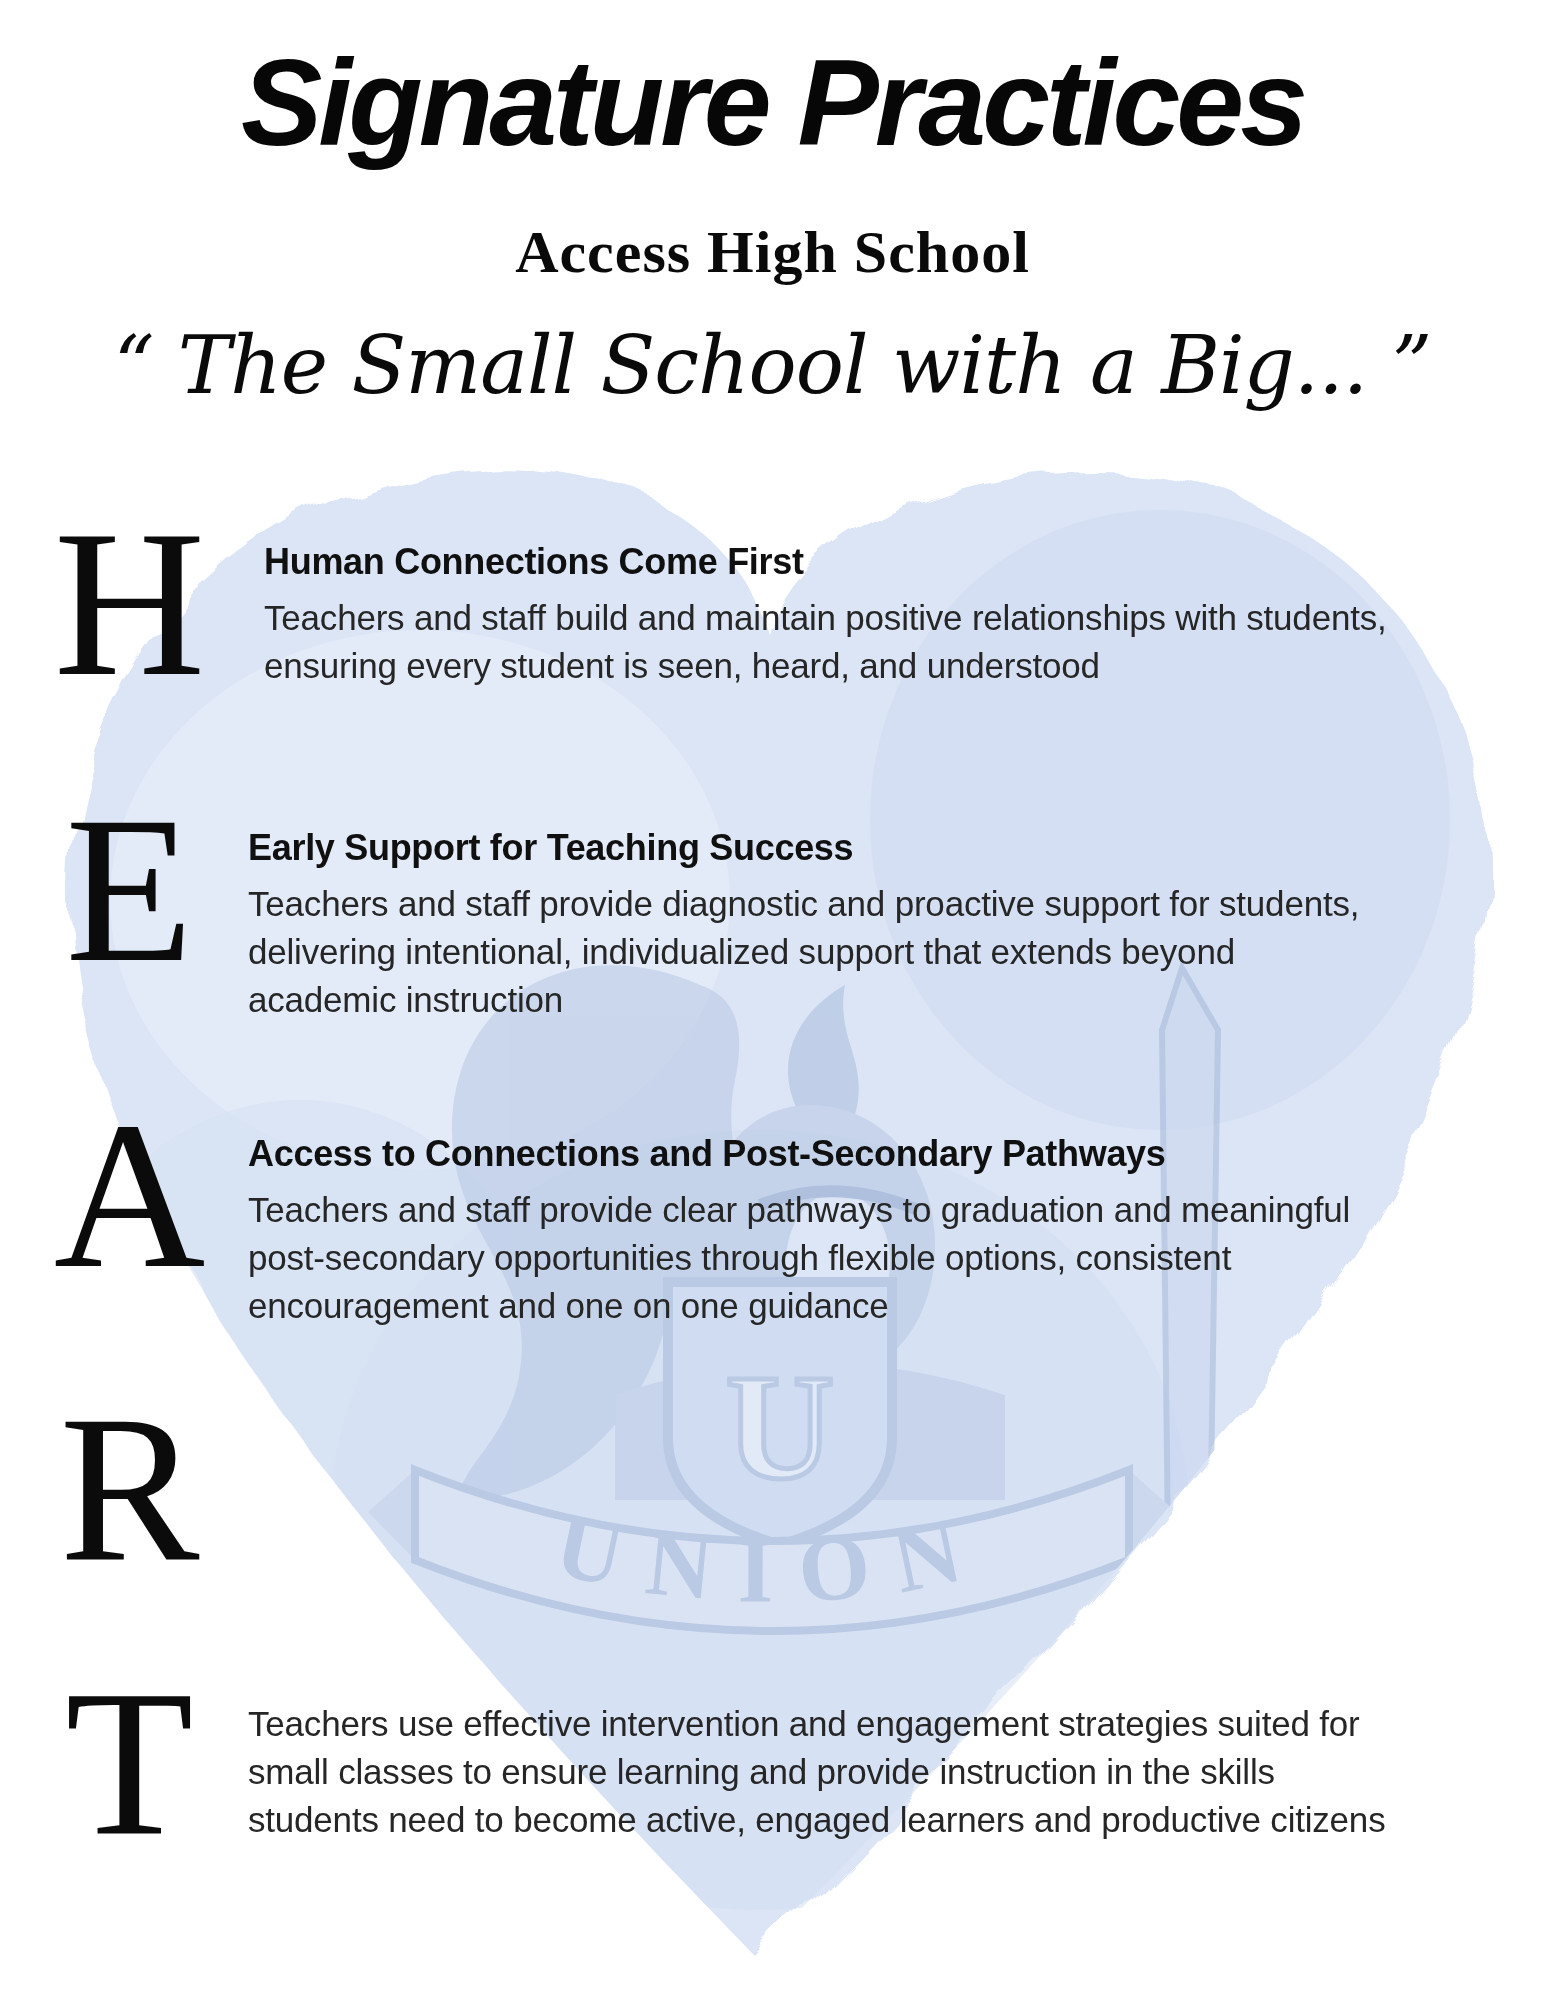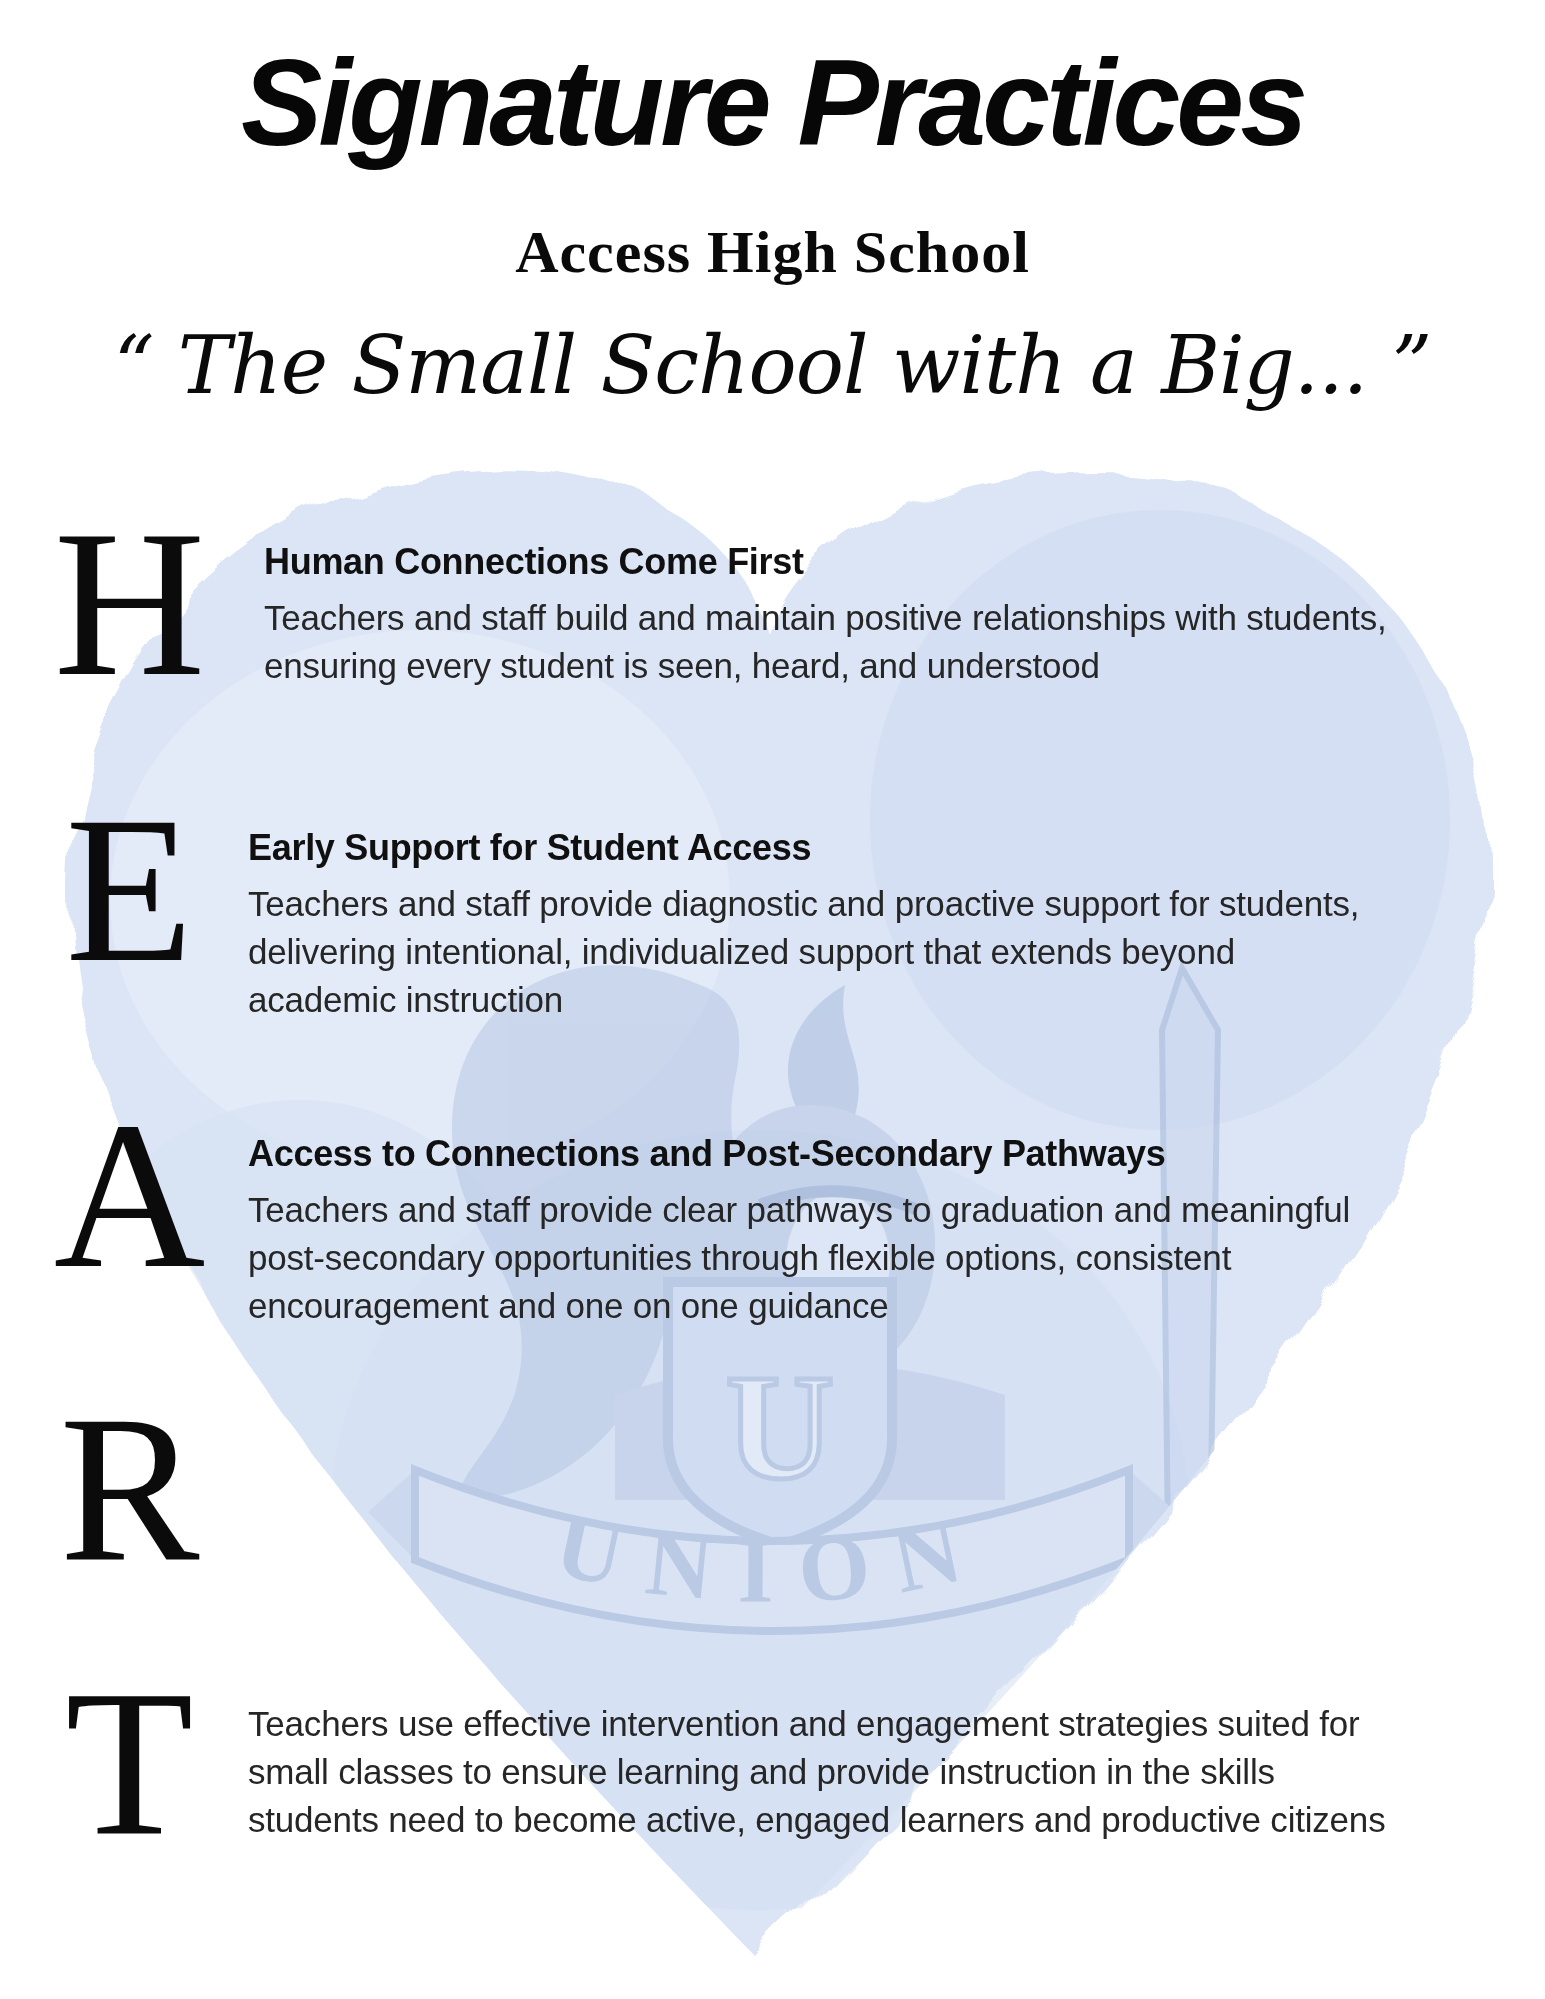--- a/index.html
+++ b/index.html
@@ -144,21 +144,21 @@
     <div class="content content-h">
       <div class="heading">Human Connections Come First</div>
       <p class="body-text">Teachers and staff build and maintain positive relationships with students,
 ensuring every student is seen, heard, and understood</p>
     </div>
   </div>
 
   <div class="fg section sec-e">
     <div class="letter">E</div>
     <div class="content">
-      <div class="heading">Early Support for Student Access</div>
+      <div class="heading">Early Support for Teaching Success</div>
       <p class="body-text">Teachers and staff provide diagnostic and proactive support for students,
 delivering intentional, individualized support that extends beyond
 academic instruction</p>
     </div>
   </div>
 
   <div class="fg section sec-a">
     <div class="letter">A</div>
     <div class="content">
       <div class="heading">Access to Connections and Post-Secondary Pathways</div>

